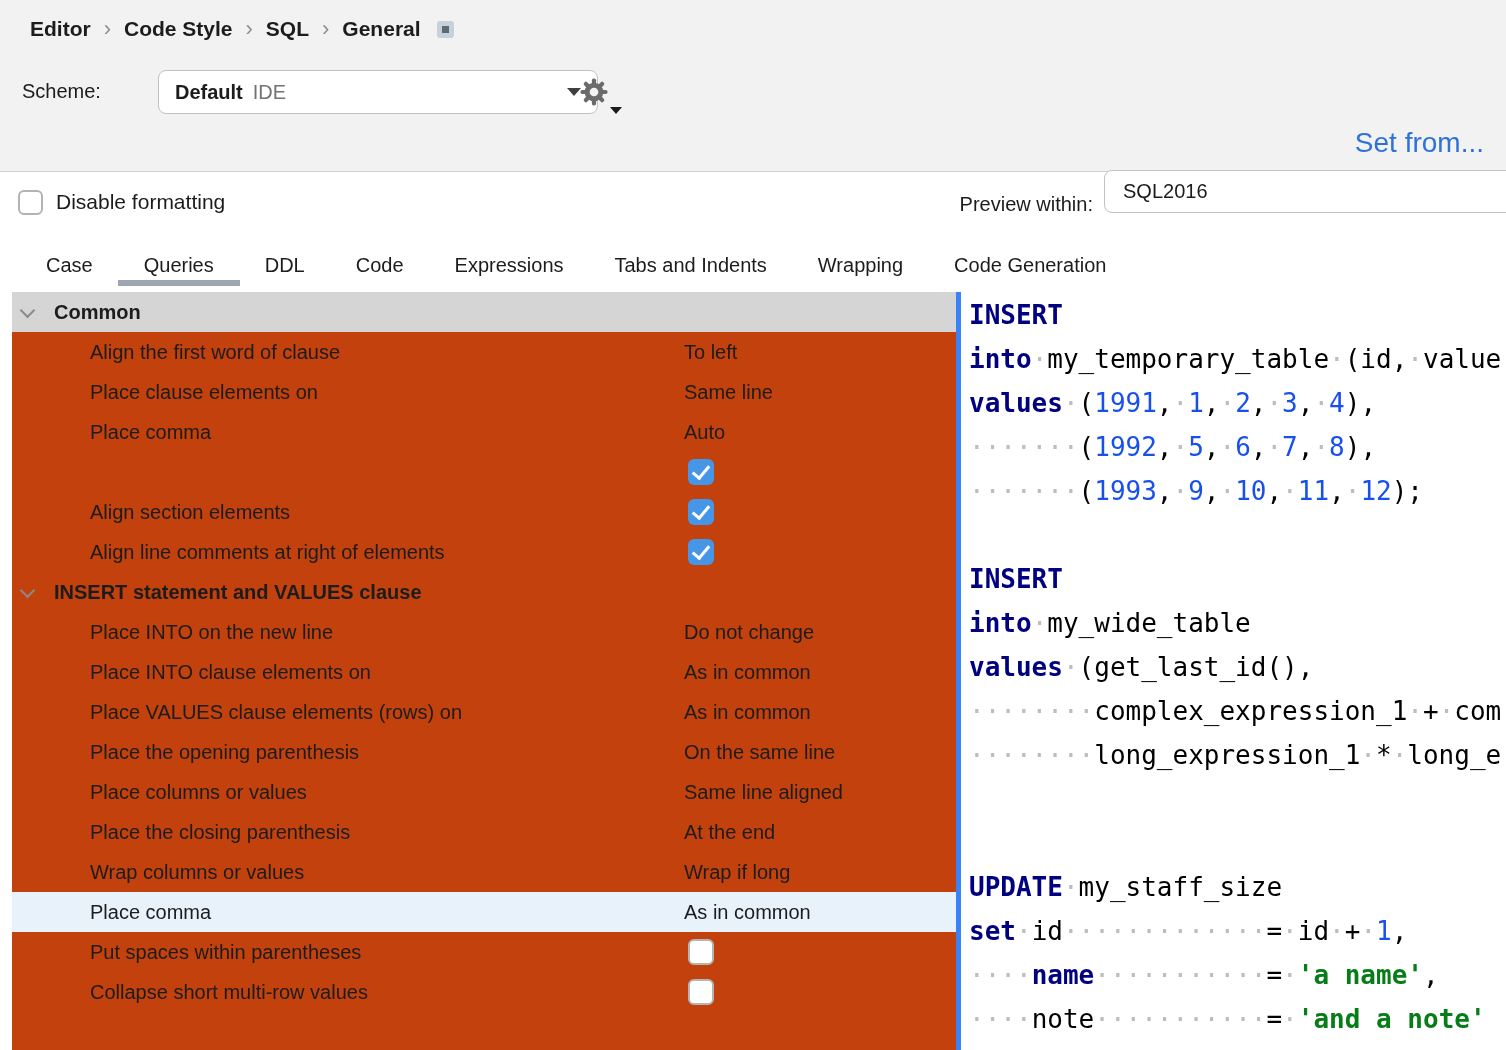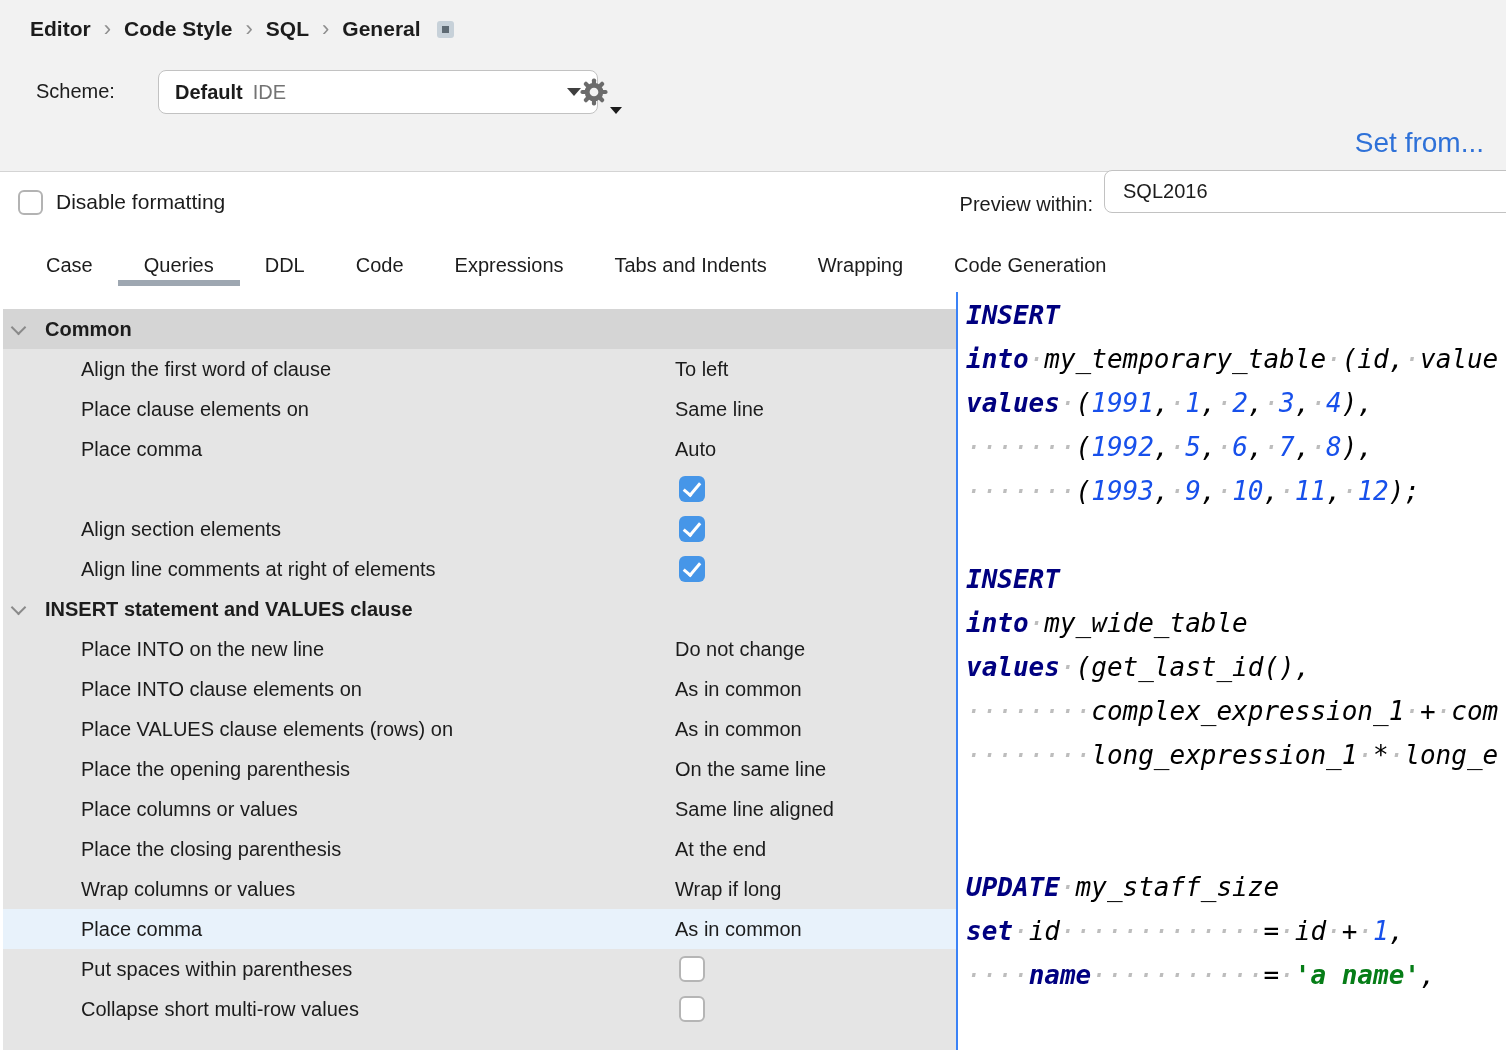--- a/index.html
+++ b/index.html
@@ -10,21 +10,21 @@
   .topbar{position:absolute;left:0;top:0;width:100%;height:172px;
           background:var(--c-topbar,#f2f2f2);border-bottom:1px solid #d4d4d4;box-sizing:border-box;padding-left:12px;}
   .breadcrumb{position:absolute;left:30px;top:16px;display:flex;align-items:center;
               font-size:21px;font-weight:700;}
   .bc-sep{color:#8f8f8f;font-weight:400;font-size:22px;margin:0 13px;}
   .bc-item{cursor:pointer;}
   .bc-icon{width:17px;height:17px;background:#c7d1d9;border-radius:3px;margin-left:16px;
            display:inline-flex;align-items:center;justify-content:center;}
   .bc-icon-inner{width:7px;height:7px;background:#5e6a73;}
 
-  .scheme-label{position:absolute;left:36px;top:80px;font-size:20px;}
+  .scheme-label{position:absolute;left:22px;top:80px;font-size:20px;}
   .scheme-select{position:absolute;left:158px;top:70px;width:440px;height:44px;background:#fff;
                  border:1px solid #c2c2c2;border-radius:8px;box-sizing:border-box;
                  display:flex;align-items:center;padding:0 16px;cursor:pointer;}
   .scheme-value{font-weight:700;font-size:20px;}
   .scheme-badge{color:#737373;font-size:20px;margin-left:10px;flex:1;}
   .caret{width:0;height:0;border-left:7px solid transparent;border-right:7px solid transparent;
          border-top:8px solid #3f3f3f;}
   .gear{position:absolute;left:576px;top:74px;width:40px;height:40px;cursor:pointer;}
   .gear-caret{position:absolute;right:-6px;bottom:0;width:0;height:0;
               border-left:6px solid transparent;border-right:6px solid transparent;
@@ -42,39 +42,39 @@
   .pd-value{flex:1;}
 
   
   .tabs{position:absolute;left:46px;top:246px;height:38px;display:flex;gap:51px;
         align-items:center;font-size:20px;}
   .tab{position:relative;cursor:pointer;white-space:nowrap;}
   .tab.selected::after{content:"";position:absolute;left:-26px;right:-26px;bottom:-9px;height:6px;
         background:var(--c-tabline,#9EA7B1);}
 
   
-  .settings{position:absolute;left:3px;top:292px;width:956px;bottom:0;background:#e5e5e5;overflow:hidden;margin-top:17px;}
+  .settings{position:absolute;left:12px;top:292px;width:956px;bottom:0;background:#c2410c;overflow:hidden;}
   .row{height:40px;display:flex;align-items:center;position:relative;font-size:20px;}
   .row.section{font-weight:700;padding-left:42px;cursor:pointer;}
   .row.section.gray{background:var(--c-sectionbg,#d5d5d5);}
   .chev{position:absolute;left:10px;top:13px;width:9px;height:9px;
         border-right:2px solid #8a8a8a;border-bottom:2px solid #8a8a8a;transform:rotate(45deg);}
   .row.option{padding-left:78px;cursor:pointer;}
   .row.option.selected{background:var(--c-selection,#E8F2FB);}
   .value{position:absolute;left:672px;cursor:pointer;}
   .cbx{position:absolute;left:676px;top:7px;width:26px;height:26px;border-radius:6px;
        box-sizing:border-box;cursor:pointer;}
   .cbx.checked{background:var(--c-checkbox,#4696E8);}
   .cbx.checked::after{content:"";position:absolute;left:8px;top:3px;width:7px;height:14px;
        border-right:3px solid #fff;border-bottom:3px solid #fff;transform:rotate(40deg);}
   .cbx.unchecked{background:#fff;border:2px solid #b5b5b5;}
 
   
   .preview{position:absolute;left:956px;top:292px;right:0;bottom:0;background:#fff;
-           border-left:2px solid #3b82f6;overflow:hidden;box-sizing:border-box;font-style:italic;}
+           border-left:5px solid #3b82f6;overflow:hidden;box-sizing:border-box;}
   .code{font-family:"DejaVu Sans Mono",monospace;font-size:26px;line-height:44px;
         padding:1px 0 0 8px;color:#000;}
   .code-line{height:44px;white-space:pre;overflow:hidden;}
   .cs-kw{color:var(--c-keyword,#000080);font-weight:700;}
   .cs-num{color:var(--c-number,#1750EB);}
   .cs-str{color:var(--c-string,#067D17);font-weight:700;}
   .cs-ws{color:#bdbdbd;}
   .cs-pl{color:#000;}
 </style>
 </head>
@@ -221,16 +221,17 @@
         <div class="code-line"><span class="cs-kw">INSERT</span></div>
         <div class="code-line"><span class="cs-kw">into</span><span class="cs-ws">·</span><span class="cs-pl">my_wide_table</span></div>
         <div class="code-line"><span class="cs-kw">values</span><span class="cs-ws">·</span><span class="cs-pl">(get_last_id(),</span></div>
         <div class="code-line"><span class="cs-ws">········</span><span class="cs-pl">complex_expression_1</span><span class="cs-ws">·</span><span class="cs-pl">+</span><span class="cs-ws">·</span><span class="cs-pl">com</span></div>
         <div class="code-line"><span class="cs-ws">········</span><span class="cs-pl">long_expression_1</span><span class="cs-ws">·</span><span class="cs-pl">*</span><span class="cs-ws">·</span><span class="cs-pl">long_e</span></div>
         <div class="code-line"></div>
         <div class="code-line"></div>
         <div class="code-line"><span class="cs-kw">UPDATE</span><span class="cs-ws">·</span><span class="cs-pl">my_staff_size</span></div>
         <div class="code-line"><span class="cs-kw">set</span><span class="cs-ws">·</span><span class="cs-pl">id</span><span class="cs-ws">·············</span><span class="cs-pl">=</span><span class="cs-ws">·</span><span class="cs-pl">id</span><span class="cs-ws">·</span><span class="cs-pl">+</span><span class="cs-ws">·</span><span class="cs-num">1</span><span class="cs-pl">,</span></div>
         <div class="code-line"><span class="cs-ws">····</span><span class="cs-kw">name</span><span class="cs-ws">···········</span><span class="cs-pl">=</span><span class="cs-ws">·</span><span class="cs-str">'a name'</span><span class="cs-pl">,</span></div>
+        <div class="code-line"><span class="cs-ws">····</span><span class="cs-pl">note</span><span class="cs-ws">···········</span><span class="cs-pl">=</span><span class="cs-ws">·</span><span class="cs-str">'and a note'</span></div>
       </div>
   </div>
 
 </div>
 
 </body></html>

